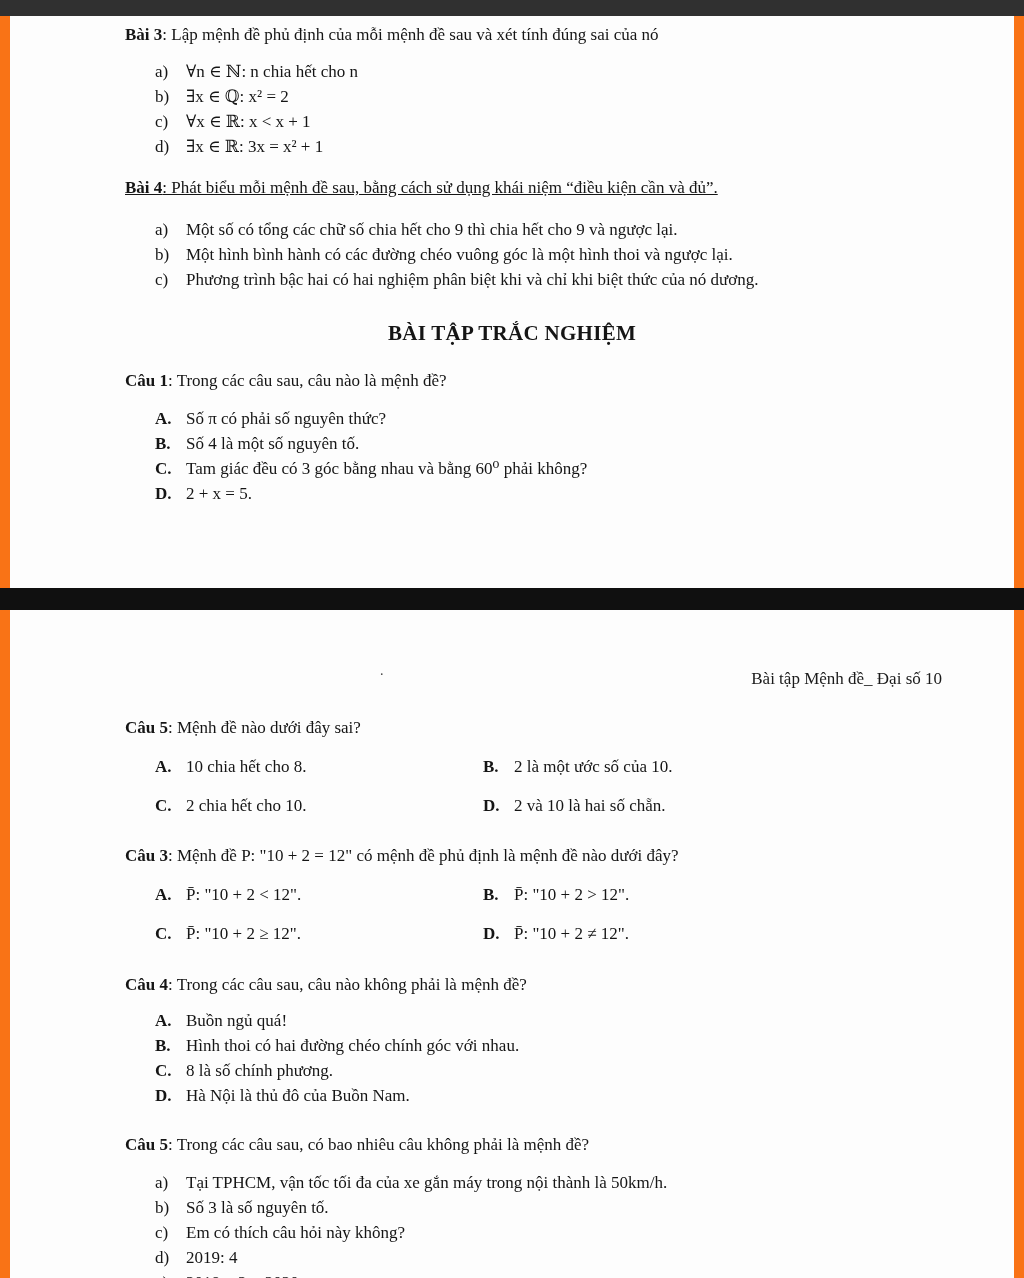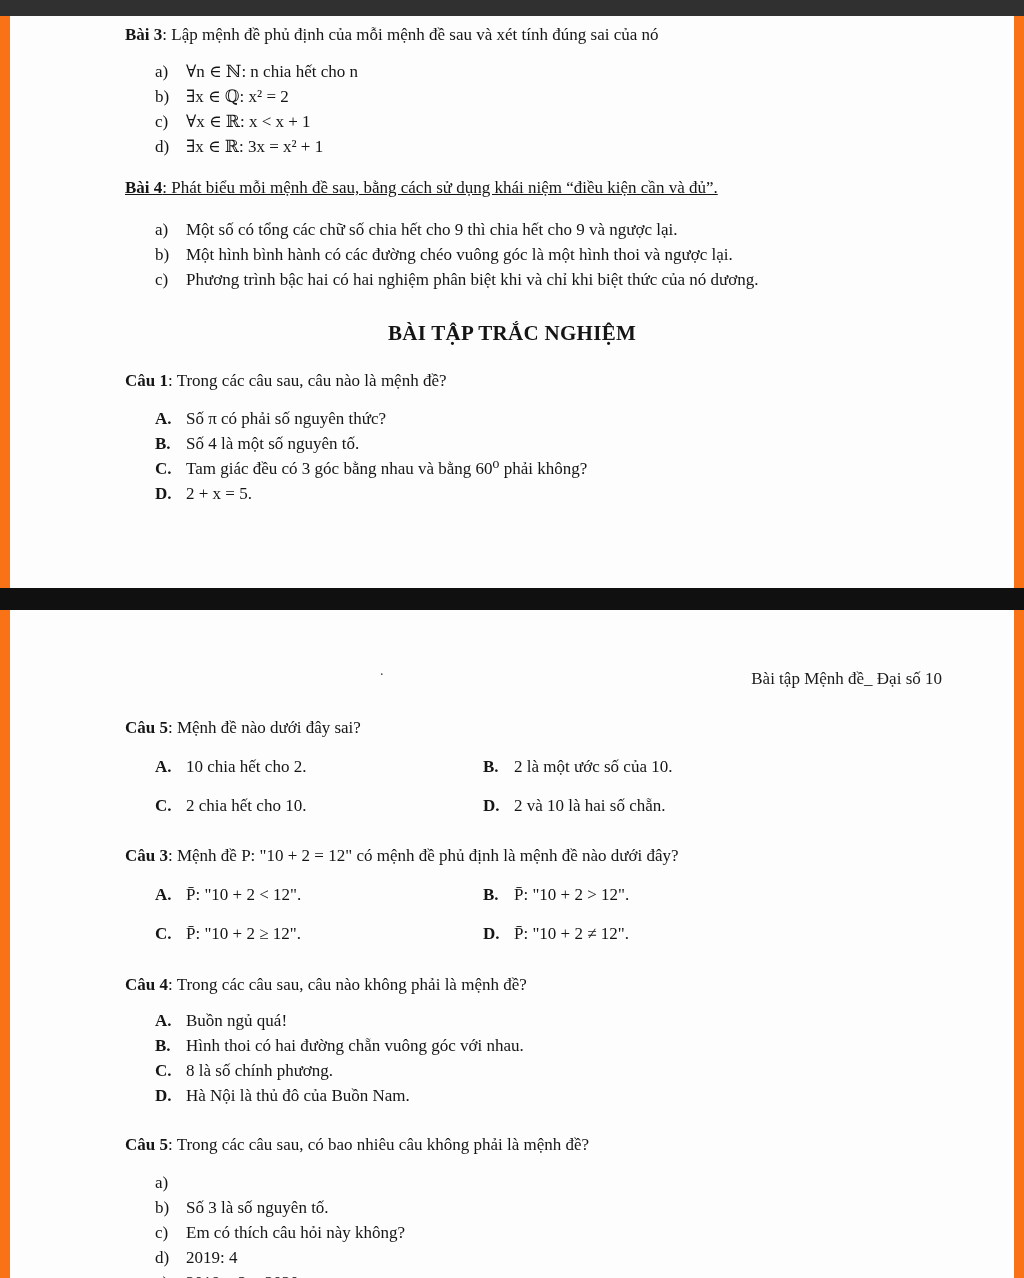--- a/index.html
+++ b/index.html
@@ -145,21 +145,21 @@
   <div class="page page2">
 
     <span class="stray">.</span>
     <p class="page-header">Bài tập Mệnh đề_ Đại số 10</p>
 
     <div>
       <p class="prob-head mt24"><span class="lbl">Câu 5</span><span>: Mệnh đề nào dưới đây sai?</span></p>
       <div class="opts2">
         <div class="row">
             <span class="opt-marker">A.</span>
-            <span>10 chia hết cho 2.</span>
+            <span>10 chia hết cho 8.</span>
           </div>
         <div class="row">
             <span class="opt-marker">B.</span>
             <span>2 là một ước số của 10.</span>
           </div>
         <div class="row">
             <span class="opt-marker">C.</span>
             <span>2 chia hết cho 10.</span>
           </div>
         <div class="row">
@@ -193,38 +193,39 @@
 
     <div>
       <p class="prob-head mt26"><span class="lbl">Câu 4</span><span>: Trong các câu sau, câu nào không phải là mệnh đề?</span></p>
       <div class="list mt11">
         <div class="row">
             <span class="opt-marker">A.</span>
             <span>Buồn ngủ quá!</span>
           </div>
         <div class="row">
             <span class="opt-marker">B.</span>
-            <span>Hình thoi có hai đường chẵn vuông góc với nhau.</span>
+            <span>Hình thoi có hai đường chéo chính góc với nhau.</span>
           </div>
         <div class="row">
             <span class="opt-marker">C.</span>
             <span>8 là số chính phương.</span>
           </div>
         <div class="row">
             <span class="opt-marker">D.</span>
             <span>Hà Nội là thủ đô của Buồn Nam.</span>
           </div>
       </div>
     </div>
 
     <div>
       <p class="prob-head mt24"><span class="lbl">Câu 5</span><span>: Trong các câu sau, có bao nhiêu câu không phải là mệnh đề?</span></p>
       <div class="list mt13">
         <div class="row">
             <span class="marker">a)</span>
+            <span>Tại TPHCM, vận tốc tối đa của xe gắn máy trong nội thành là 50km/h.</span>
           </div>
         <div class="row">
             <span class="marker">b)</span>
             <span>Số 3 là số nguyên tố.</span>
           </div>
         <div class="row">
             <span class="marker">c)</span>
             <span>Em có thích câu hỏi này không?</span>
           </div>
         <div class="row">

